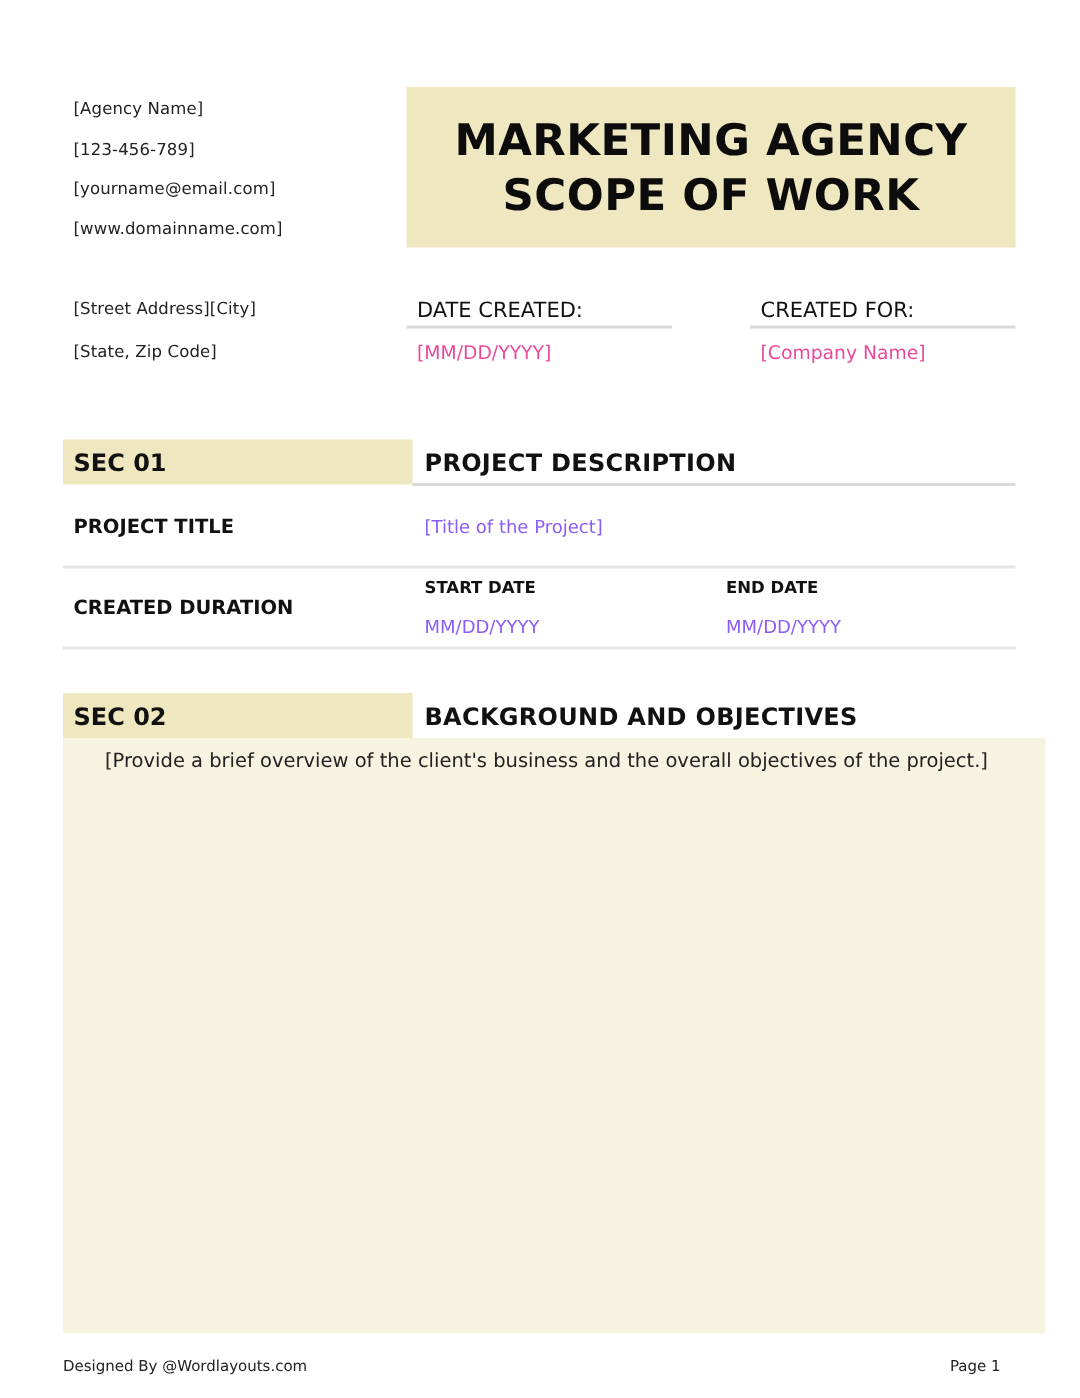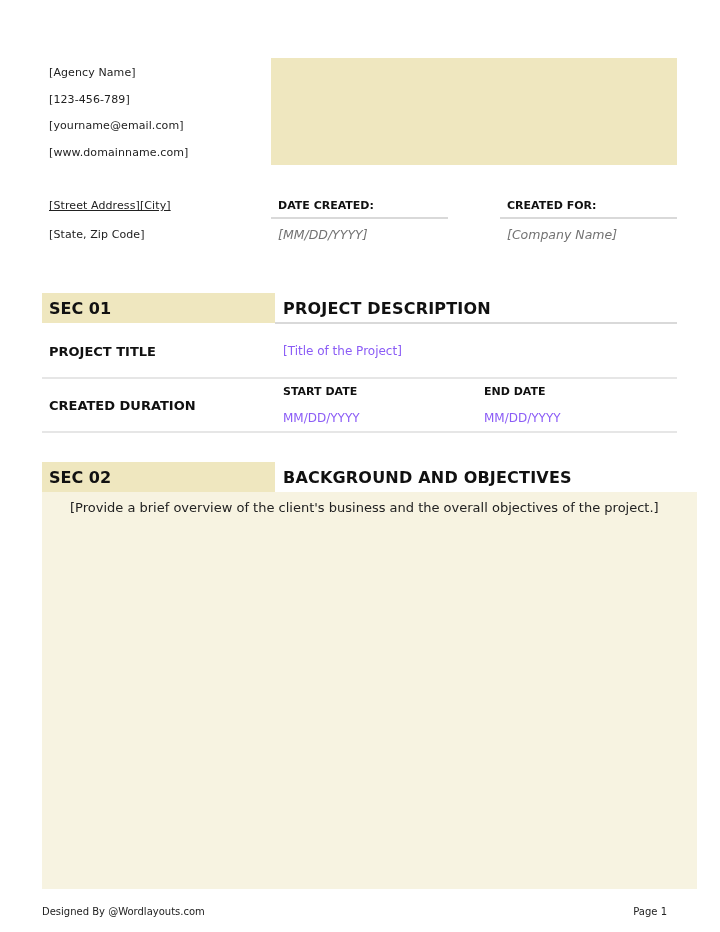--- a/index.html
+++ b/index.html
@@ -8,23 +8,23 @@
     font-family: "DejaVu Sans", "Liberation Sans", sans-serif; color: #111;
     overflow: hidden;
   }
   .abs { position: absolute; }
   .contact { left: 49px; font-size: 11px; color: #222; letter-spacing: 0.1px; }
   .title-box {
     left: 271px; top: 58px; width: 406px; height: 107px; background: #efe7bf;
     display: flex; flex-direction: column; align-items: center; justify-content: center;
   }
   .title-line { font-size: 29px; font-weight: bold; color: #0c0c0c; line-height: 37px; letter-spacing: 0.3px; }
-  .meta-label { font-size: 11px; font-weight: bold; color: #111; }
+  .meta-label { font-size: 14px; font-weight: normal; color: #111; }
   .meta-rule { height: 2px; background: #d9d9d9; }
-  .meta-value { font-size: 12.5px; color: #737373; font-style: italic; }
+  .meta-value { font-size: 12.5px; color: #ec4899; }
   .sec-box {
     left: 42px; width: 233px; height: 30px; background: #efe7bf;
     display: flex; align-items: center; padding-left: 7px; box-sizing: border-box;
     font-size: 16px; font-weight: bold; color: #111;
   }
   .sec-heading { font-size: 16px; font-weight: bold; color: #111; letter-spacing: 0.2px; }
   .row-label { font-size: 13px; font-weight: bold; color: #111; }
   .row-value { font-size: 12px; color: #8b5cf6; }
   .hrule { height: 2px; background: #e6e6e6; }
   .sub-label { font-size: 11px; font-weight: bold; color: #111; }
@@ -32,24 +32,26 @@
   .body-text { font-size: 13px; color: #222; padding: 8px 0 0 8px; }
   .footer { font-size: 10px; color: #222; }
 </style>
 </head>
 <body>
 
 <div class="abs contact" style="top:66px;">[Agency Name]</div>
 <div class="abs contact" style="top:93px;">[123-456-789]</div>
 <div class="abs contact" style="top:119px;">[yourname@email.com]</div>
 <div class="abs contact" style="top:146px;">[www.domainname.com]</div>
-<div class="abs contact" style="top:199px;text-decoration:underline;">[Street Address][City]</div>
+<div class="abs contact" style="top:199px;">[Street Address][City]</div>
 <div class="abs contact" style="top:228px;">[State, Zip Code]</div>
 
 <div class="abs title-box">
+  <div class="title-line">MARKETING AGENCY</div>
+  <div class="title-line">SCOPE OF WORK</div>
 </div>
 
 <div class="abs meta-label" style="left:278px; top:199px;">DATE CREATED:</div>
 <div class="abs meta-rule" style="left:271px; top:217px; width:177px;"></div>
 <div class="abs meta-value" style="left:278px; top:227px;">[MM/DD/YYYY]</div>
 
 <div class="abs meta-label" style="left:507px; top:199px;">CREATED FOR:</div>
 <div class="abs meta-rule" style="left:500px; top:217px; width:177px;"></div>
 <div class="abs meta-value" style="left:507px; top:227px;">[Company Name]</div>
 

